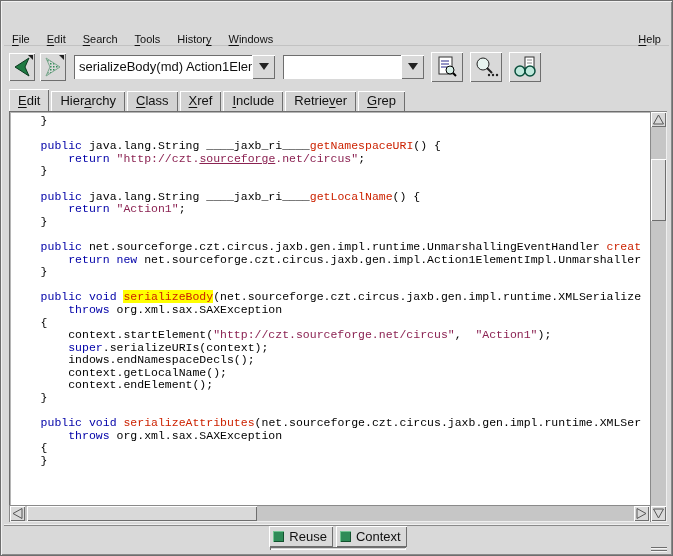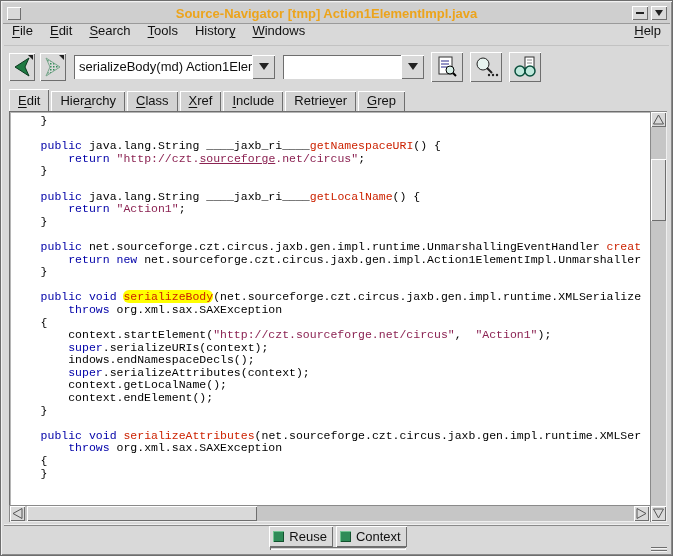--- a/index.html
+++ b/index.html
@@ -16,22 +16,22 @@
   
   .titlebar{position:absolute;left:2px;top:2px;right:2px;height:20px;background:#cfcfcf;
     border-bottom:1px solid #9a9a9a;display:flex;align-items:center;}
   .tb-menu{width:14px;height:13px;margin-left:4px;}
   .title{flex:1;text-align:center;font-size:13px;font-weight:bold;color:var(--title,#eca41c);
     white-space:nowrap;overflow:hidden;}
   .tb-btn{width:16px;height:14px;margin-right:3px;display:flex;align-items:center;justify-content:center;}
   .glyph-minus{width:8px;height:2px;background:#222;}
   .glyph-tri{width:0;height:0;border-left:4px solid transparent;border-right:4px solid transparent;border-top:6px solid #222;}
   
-  .menubar{position:absolute;left:3px;top:22px;right:3px;height:22px;display:flex;align-items:flex-start;
-    gap:17px;padding:0 8px;font-size:13px;color:#111;border-bottom:1px solid #c2c2c2;}
+  .menubar{position:absolute;left:3px;top:22px;right:3px;height:22px;display:flex;align-items:flex-end;
+    gap:17px;padding:0 8px;font-size:11px;color:#111;border-bottom:1px solid #c2c2c2;}
   .menu-item{cursor:default;}
   .menu-item.right{margin-left:auto;}
   u{text-underline-offset:2px;}
   
   .toolbar{position:absolute;left:3px;top:44px;right:3px;height:43px;display:flex;align-items:center;}
   .nav-btn{position:relative;width:26px;height:28px;margin-left:5px;display:flex;align-items:center;justify-content:center;}
   .nav-btn .corner{position:absolute;top:2px;right:2px;width:0;height:0;
     border-left:5px solid transparent;border-top:5px solid #222;}
   .combo{display:flex;margin-left:8px;}
   .combo-field{height:24px;background:#fff;padding:4px 4px 0 5px;font-size:13px;color:#111;
@@ -49,21 +49,21 @@
   
   .code{position:absolute;left:8px;top:110px;width:641px;height:394px;background:#ffffff;
     box-shadow:inset 1px 1px 0 #6e6e6e, inset 2px 2px 0 #b5b5b5, inset -1px -1px 0 #f0f0f0;
     overflow:hidden;padding:3px 0 0 4px;
     font-family:"Liberation Mono",monospace;font-size:11.5px;color:#000;}
   .cl{height:12.6px;white-space:pre;}
   .c-k{color:var(--keyword,#0000a8);}
   .c-s{color:var(--string,#8b2252);}
   .c-su{color:var(--string,#8b2252);text-decoration:underline;}
   .c-f{color:var(--function,#cc2200);}
-  .c-h{color:var(--function,#cc2200);background:var(--hl-bg,#ffff00);border-radius:6px;}
+  .c-h{color:var(--function,#cc2200);background:var(--hl-bg,#ffff00);}
   .c-p{color:#000;}
   
   .vscroll{position:absolute;left:649px;top:110px;width:17px;height:411px;background:#c6c6c6;
     box-shadow:inset 1px 1px 0 #8a8a8a, inset -1px -1px 0 #efefef;}
   .hscroll{position:absolute;left:8px;top:504px;width:641px;height:17px;background:#c6c6c6;
     box-shadow:inset 1px 1px 0 #8a8a8a, inset -1px -1px 0 #efefef;}
   .sb-arrow{position:absolute;width:15px;height:15px;display:flex;align-items:center;justify-content:center;background:#d9d9d9;
     box-shadow:inset 1px 1px 0 #ffffff, inset -1px -1px 0 #6e6e6e;}
   .vscroll .up{left:1px;top:1px;}
   .vscroll .down{left:1px;bottom:1px;}
@@ -82,30 +82,20 @@
   .panel-a{width:136px;}
   .panel-b{flex:1;margin-right:4px;}
   .resize-grip{position:absolute;right:5px;bottom:2px;width:16px;height:7px;}
   .resize-grip span{display:block;height:1px;background:#6e6e6e;border-bottom:1px solid #f4f4f4;margin-top:1px;}
 </style>
 </head>
 <body>
 
 <div class="window">
 
-  <div class="titlebar">
-    <div class="tb-menu raised"></div>
-    <div class="title">Source-Navigator [tmp] Action1ElementImpl.java</div>
-    <div class="tb-btn raised">
-        <span class="glyph-minus"></span>
-      </div>
-    <div class="tb-btn raised">
-        <span class="glyph-tri"></span>
-      </div>
-  </div>
 
   <div class="menubar">
       <div class="menu-item"><u>F</u>ile</div>
       <div class="menu-item"><u>E</u>dit</div>
       <div class="menu-item"><u>S</u>earch</div>
       <div class="menu-item"><u>T</u>ools</div>
       <div class="menu-item">Histor<u>y</u></div>
       <div class="menu-item"><u>W</u>indows</div>
       <div class="menu-item right"><u>H</u>elp</div>
     </div>
@@ -199,21 +189,20 @@
       <div class="cl"><span class="c-p">    </span><span class="c-k">public</span><span class="c-p"> net.sourceforge.czt.circus.jaxb.gen.impl.runtime.UnmarshallingEventHandler </span><span class="c-f">creat</span></div>
       <div class="cl"><span class="c-p">        </span><span class="c-k">return</span><span class="c-p"> </span><span class="c-k">new</span><span class="c-p"> net.sourceforge.czt.circus.jaxb.gen.impl.Action1ElementImpl.Unmarshaller</span></div>
       <div class="cl"><span class="c-p">    }</span></div>
       <div class="cl"></div>
       <div class="cl"><span class="c-p">    </span><span class="c-k">public</span><span class="c-p"> </span><span class="c-k">void</span><span class="c-p"> </span><span class="c-h">serializeBody</span><span class="c-p">(net.sourceforge.czt.circus.jaxb.gen.impl.runtime.XMLSerialize</span></div>
       <div class="cl"><span class="c-p">        </span><span class="c-k">throws</span><span class="c-p"> org.xml.sax.SAXException</span></div>
       <div class="cl"><span class="c-p">    {</span></div>
       <div class="cl"><span class="c-p">        context.startElement(</span><span class="c-s">"http://czt.sourceforge.net/circus"</span><span class="c-p">,  </span><span class="c-s">"Action1"</span><span class="c-p">);</span></div>
       <div class="cl"><span class="c-p">        </span><span class="c-k">super</span><span class="c-p">.serializeURIs(context);</span></div>
       <div class="cl"><span class="c-p">        indows.endNamespaceDecls();</span></div>
-      <div class="cl"><span class="c-p">        </span><span class="c-k">super</span><span class="c-p">.serializeAttributes(context);</span></div>
       <div class="cl"><span class="c-p">        context.getLocalName();</span></div>
       <div class="cl"><span class="c-p">        context.endElement();</span></div>
       <div class="cl"><span class="c-p">    }</span></div>
       <div class="cl"></div>
       <div class="cl"><span class="c-p">    </span><span class="c-k">public</span><span class="c-p"> </span><span class="c-k">void</span><span class="c-p"> </span><span class="c-f">serializeAttributes</span><span class="c-p">(net.sourceforge.czt.circus.jaxb.gen.impl.runtime.XMLSer</span></div>
       <div class="cl"><span class="c-p">        </span><span class="c-k">throws</span><span class="c-p"> org.xml.sax.SAXException</span></div>
       <div class="cl"><span class="c-p">    {</span></div>
       <div class="cl"><span class="c-p">    }</span></div>
     </div>
 

